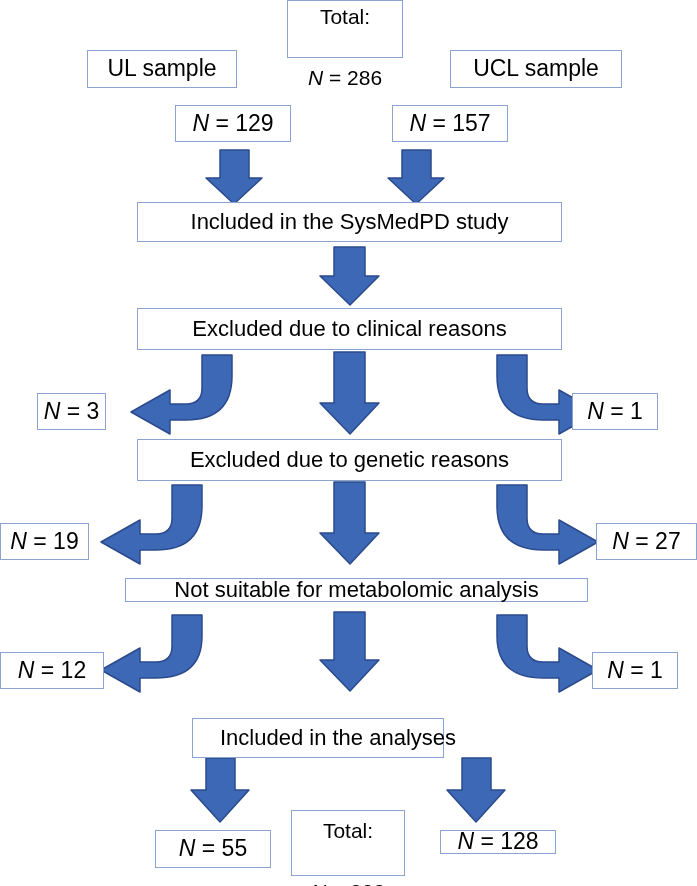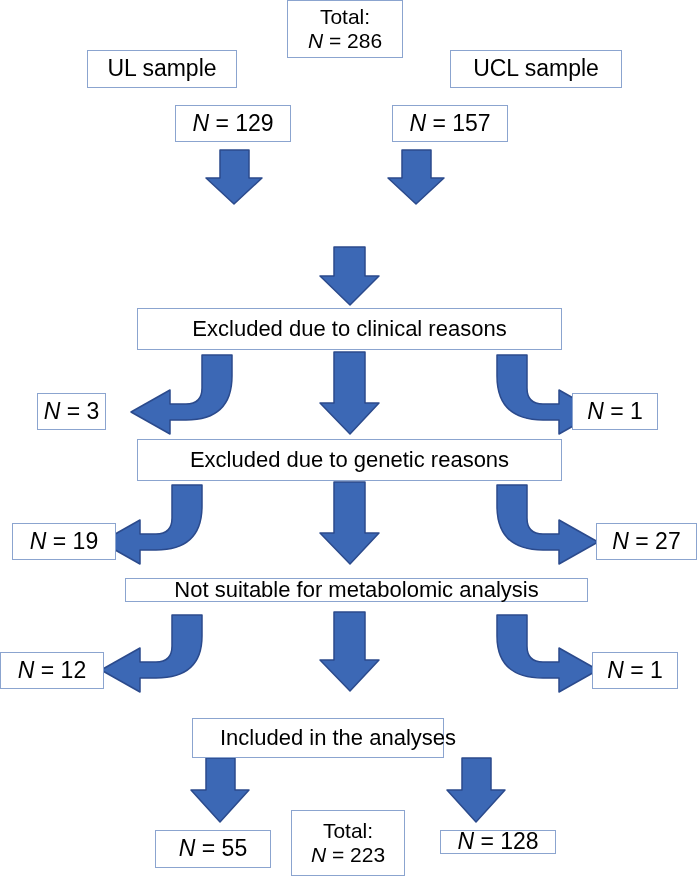--- a/index.html
+++ b/index.html
@@ -24,20 +24,21 @@
     display: flex;
     flex-direction: column;
     align-items: center;
     justify-content: center;
     text-align: center;
     line-height: 1.12;
     white-space: nowrap;
   }
   .node .ln {
     display: block;
+    margin-top: 37px;
   }
   .ital { font-style: italic; }
   .t-proc { font-size: 22px; }
   .t-num  { font-size: 23px; }
   .t-lbl  { font-size: 23px; }
   .t-tot  { font-size: 21px; }
   svg.arrows {
     position: absolute;
     left: 0;
     top: 0;
@@ -99,38 +100,41 @@
   </div>
 
   <div class="node t-num" style="left:175px; top:105px; width:116px; height:37px;">
     <span><i class="ital">N</i><span> = 129</span></span>
   </div>
 
   <div class="node t-num" style="left:392px; top:105px; width:116px; height:37px;">
     <span><i class="ital">N</i><span> = 157</span></span>
   </div>
 
+  <div class="node t-proc" style="left:137px; top:202px; width:425px; height:40px;">
+    <span>Included in the SysMedPD study</span>
+  </div>
 
   <div class="node t-proc" style="left:137px; top:308px; width:425px; height:42px;">
     <span>Excluded due to clinical reasons</span>
   </div>
 
   <div class="node t-num" style="left:37px; top:393px; width:69px; height:37px;">
     <span><i class="ital">N</i><span> = 3</span></span>
   </div>
 
   <div class="node t-num" style="left:572px; top:393px; width:86px; height:37px;">
     <span><i class="ital">N</i><span> = 1</span></span>
   </div>
 
   <div class="node t-proc" style="left:137px; top:439px; width:425px; height:42px;">
     <span>Excluded due to genetic reasons</span>
   </div>
 
-  <div class="node t-num" style="left:0px; top:523px; width:104px; height:37px;margin-left:12px;">
+  <div class="node t-num" style="left:0px; top:523px; width:89px; height:37px;">
     <span><i class="ital">N</i><span> = 19</span></span>
   </div>
 
   <div class="node t-num" style="left:596px; top:523px; width:101px; height:37px;">
     <span><i class="ital">N</i><span> = 27</span></span>
   </div>
 
   <div class="node t-proc" style="left:125px; top:578px; width:463px; height:24px;">
     <span>Not suitable for metabolomic analysis</span>
   </div>

